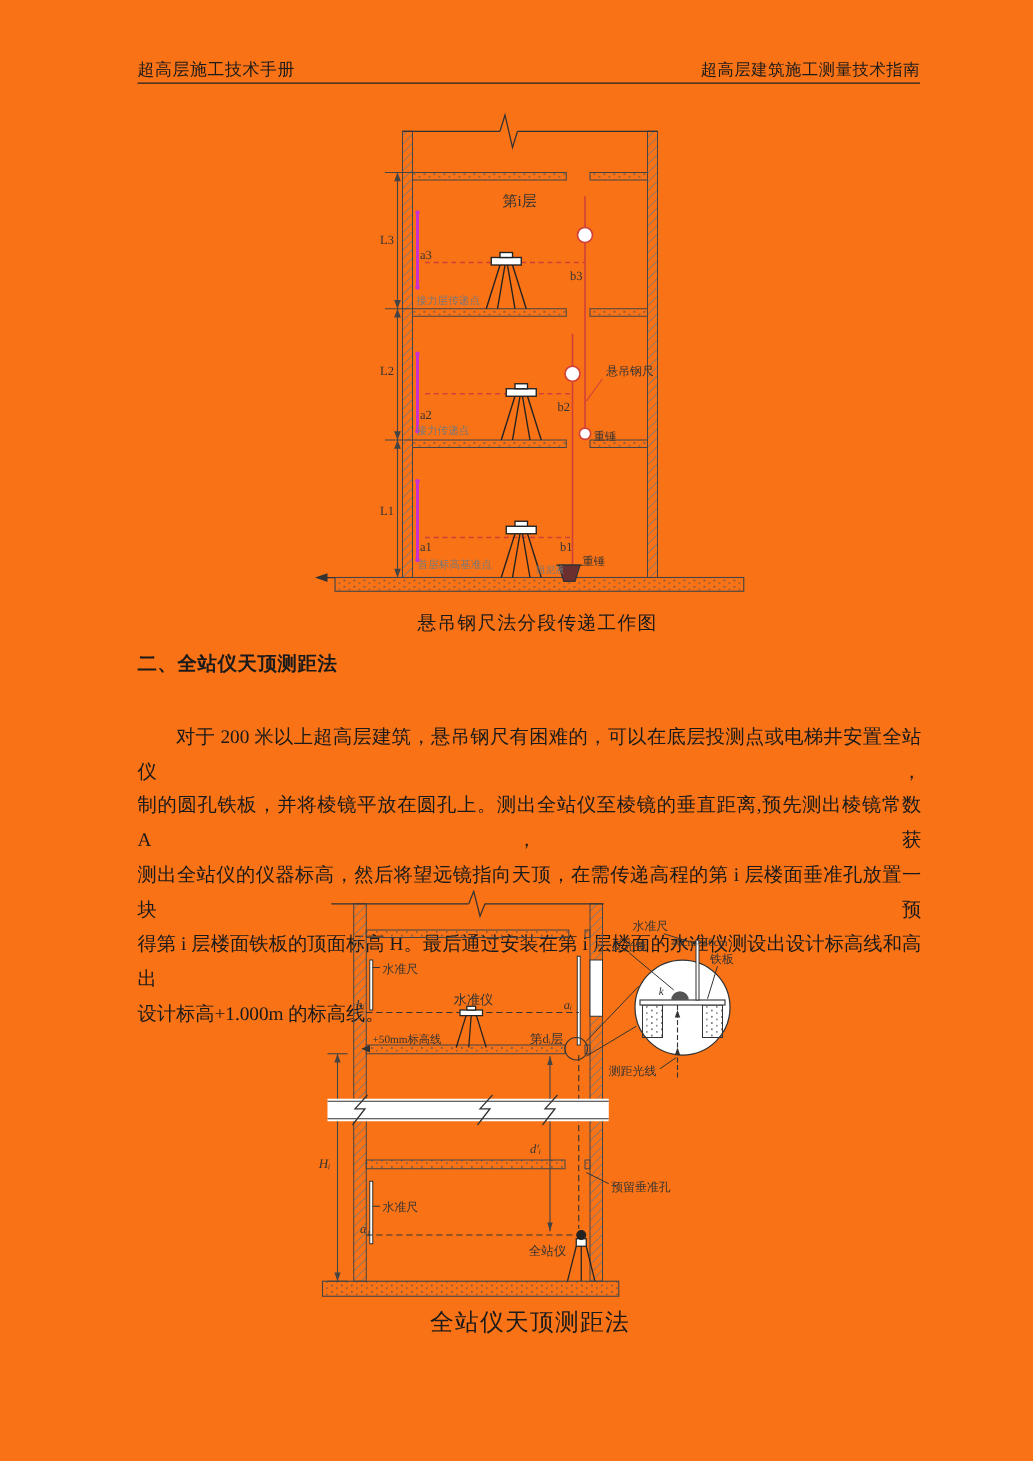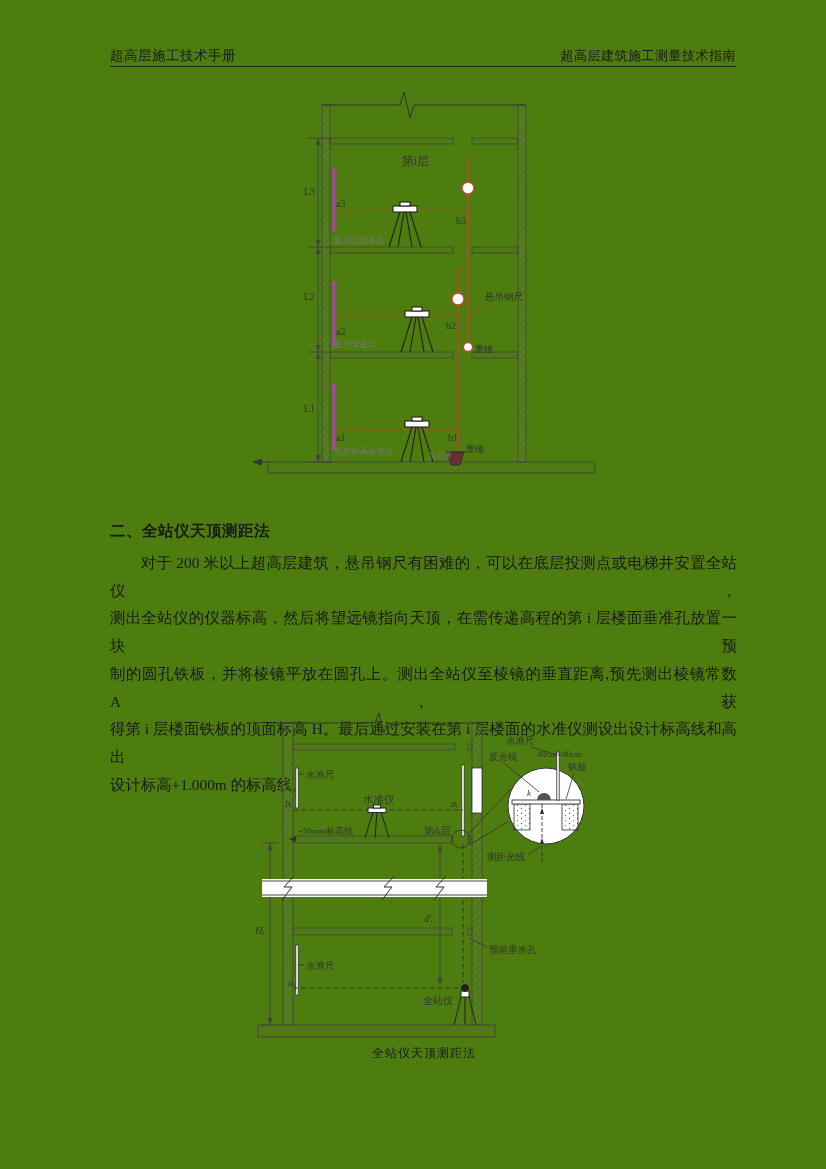--- a/index.html
+++ b/index.html
@@ -1,34 +1,34 @@
 <!DOCTYPE html>
 <html><head>
 <meta charset="utf-8">
 <style>
   html,body { margin:0; padding:0; background:#888; }
   .page {
-    position:relative; width:826px; height:1169px; background:#4d7c0f;
+    position:relative; width:826px; height:1169px; background:#f97316;
     font-family:"Liberation Serif","DejaVu Serif",serif; color:#1a1a1a;
     overflow:hidden; margin:0 auto;
   }
   .header-left  { position:absolute; left:110px; top:47px; font-size:13.5px; letter-spacing:0.5px; }
   .header-right { position:absolute; right:90px; top:47px; font-size:13px; letter-spacing:0.5px; }
   .header-rule  { position:absolute; left:110px; right:90px; top:66px; border-top:1.6px solid #222; height:0; }
   .fig1 { position:absolute; left:250px; top:88px; }
   .fig2 { position:absolute; left:248px; top:712px; }
   .fig-caption1 { position:absolute; left:270px; top:489px; width:320px; text-align:center; font-size:15px; letter-spacing:1px; }
-  .fig-caption2 { position:absolute; left:264px; top:1045px; width:320px; text-align:center; font-size:12px; letter-spacing:1px; }
+  .fig-caption2 { position:absolute; left:264px; top:1045px; width:320px; text-align:center; font-size:19px; letter-spacing:1px; }
   .section-heading {
     position:absolute; left:110px; top:521px; font-size:15.5px; font-weight:bold;
     font-family:Liberation Serif, serif; letter-spacing:0.5px;
   }
   .paragraph { position:absolute; left:110px; top:549px; width:627px; font-size:15.4px; line-height:27.7px; }
   .para-line { text-align:justify; text-align-last:justify; white-space:normal; }
-  .para-line.para-first { text-indent:2em; }
+  .para-line.para-first { text-indent:2em;margin-top:27px; }
   .para-line.para-last { text-align-last:auto; }
   .page-number { position:absolute; left:0; top:1134px; width:826px; text-align:center; font-size:13px;margin-top:32px; }
   svg text { fill:#333; font-family:"Liberation Serif","DejaVu Serif",serif; }
   svg .tiny { fill:#777; }
 </style>
 </head>
 <body>
 
 <div class="page">
 
@@ -145,27 +145,28 @@
     <text x="198" y="353" font-size="10">b1</text>
     <text x="83" y="155" font-size="8.5" class="tiny">接力层传递点</text>
     <text x="83" y="259" font-size="8.5" class="tiny">接力传递点</text>
     <text x="235" y="212" font-size="9.5" fill="#555">悬吊钢尺</text>
     <text x="225" y="264" font-size="9" fill="#555">重锤</text>
     <text x="216" y="364" font-size="9" fill="#555">重锤</text>
     <text x="179" y="370" font-size="7.5" class="tiny">阻尼液</text>
     <text x="84" y="366" font-size="8.5" class="tiny">首层标高基准点</text>
   </svg>
 
+  <div class="fig-caption1">悬吊钢尺法分段传递工作图</div>
 
   <div class="section-heading">二、全站仪天顶测距法</div>
 
   <div class="paragraph">
     <div class="para-line para-first">对于 200 米以上超高层建筑，悬吊钢尺有困难的，可以在底层投测点或电梯井安置全站仪，</div>
+    <div class="para-line">制的圆孔铁板，并将棱镜平放在圆孔上。测出全站仪至棱镜的垂直距离,预先测出棱镜常数 A，获</div>
     <div class="para-line">测出全站仪的仪器标高，然后将望远镜指向天顶，在需传递高程的第 i 层楼面垂准孔放置一块预</div>
-    <div class="para-line">制的圆孔铁板，并将棱镜平放在圆孔上。测出全站仪至棱镜的垂直距离,预先测出棱镜常数 A，获</div>
     <div class="para-line">得第 i 层楼面铁板的顶面标高 H。最后通过安装在第 i 层楼面的水准仪测设出设计标高线和高出</div>
     <div class="para-line para-last">设计标高+1.000m 的标高线。</div>
   </div>
 
   <svg class="fig2" width="364" height="330" viewBox="0 0 364 330">
     <defs>
       <pattern id="hatch2" width="5" height="5" patternUnits="userSpaceOnUse" patternTransform="rotate(45)">
         <line x1="0" y1="0" x2="0" y2="5" stroke="#767676" stroke-width="1.2"></line>
       </pattern>
       <pattern id="stip2" width="8" height="5" patternUnits="userSpaceOnUse">

